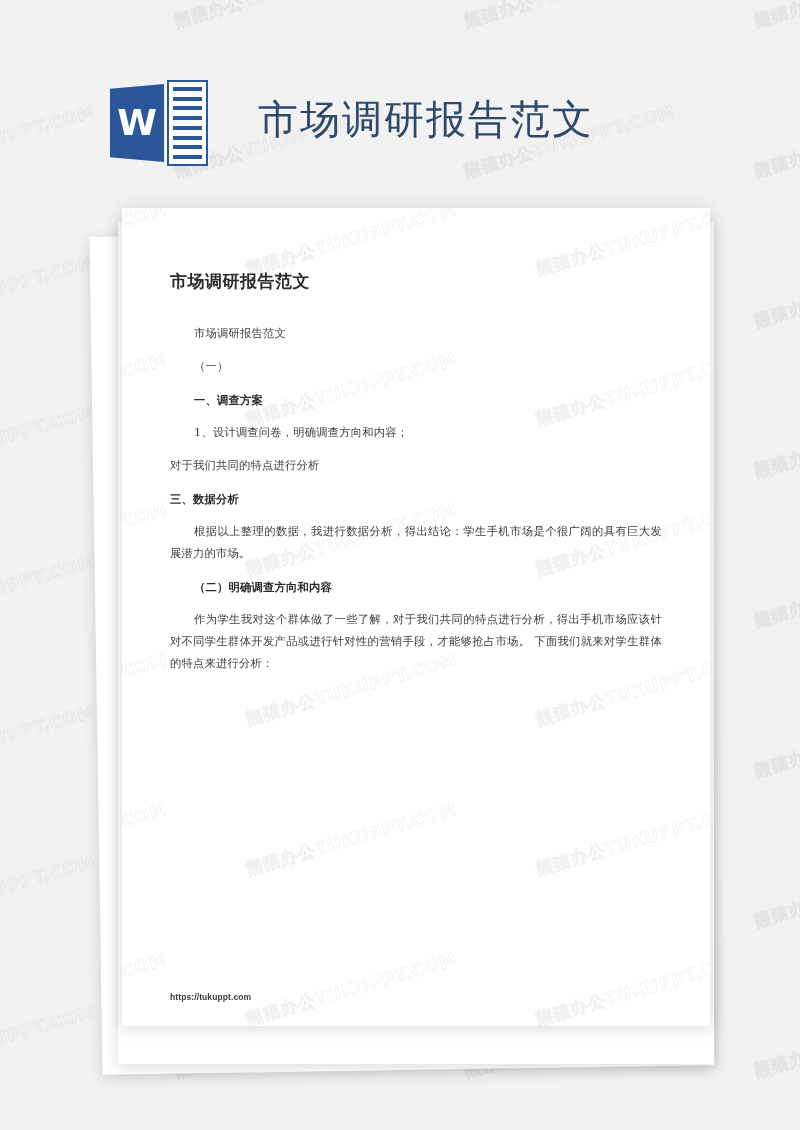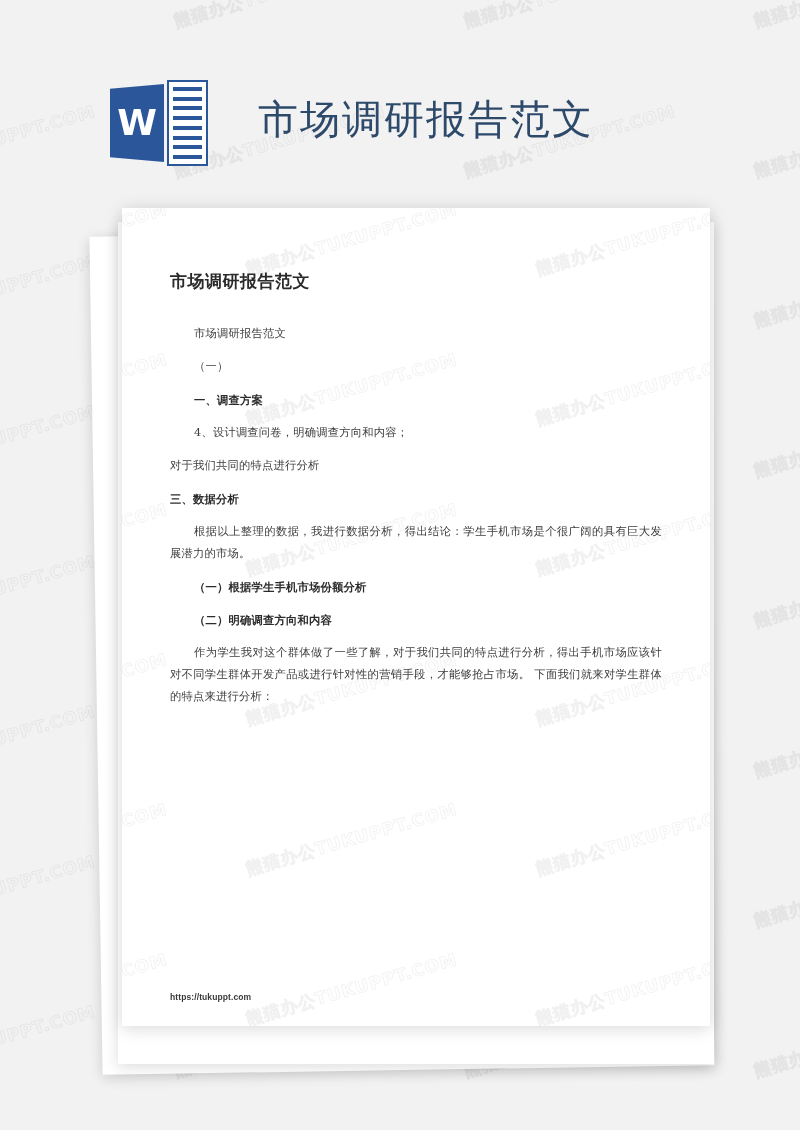--- a/index.html
+++ b/index.html
@@ -265,23 +265,22 @@
       <div class="wm" style="left: -170px; top: 770px;">熊猫办公TUKUPPT.COM</div>
       <div class="wm" style="left: 120px; top: 770px;">熊猫办公TUKUPPT.COM</div>
       <div class="wm" style="left: 410px; top: 770px;">熊猫办公TUKUPPT.COM</div>
     </div>
   <div class="page-inner">
     <h1 class="doc-title">市场调研报告范文</h1>
     <div id="doc-body">
         <p class="para indent">市场调研报告范文</p>
         <p class="para indent">（一）</p>
         <p class="para indent bold">一、调查方案</p>
-        <p class="para indent">4、设计调查问卷，明确调查方向和内容；</p>
+        <p class="para indent">1、设计调查问卷，明确调查方向和内容；</p>
         <p class="para">对于我们共同的特点进行分析</p>
         <p class="para bold">三、数据分析</p>
         <p class="para indent">根据以上整理的数据，我进行数据分析，得出结论：学生手机市场是个很广阔的具有巨大发展潜力的市场。</p>
-        <p class="para indent bold">（一）根据学生手机市场份额分析</p>
         <p class="para indent bold">（二）明确调查方向和内容</p>
         <p class="para indent">作为学生我对这个群体做了一些了解，对于我们共同的特点进行分析，得出手机市场应该针对不同学生群体开发产品或进行针对性的营销手段，才能够抢占市场。 下面我们就来对学生群体的特点来进行分析：</p>
       </div>
   </div>
   <div class="footer-url">https://tukuppt.com</div>
 </div>
 
 </body></html>

